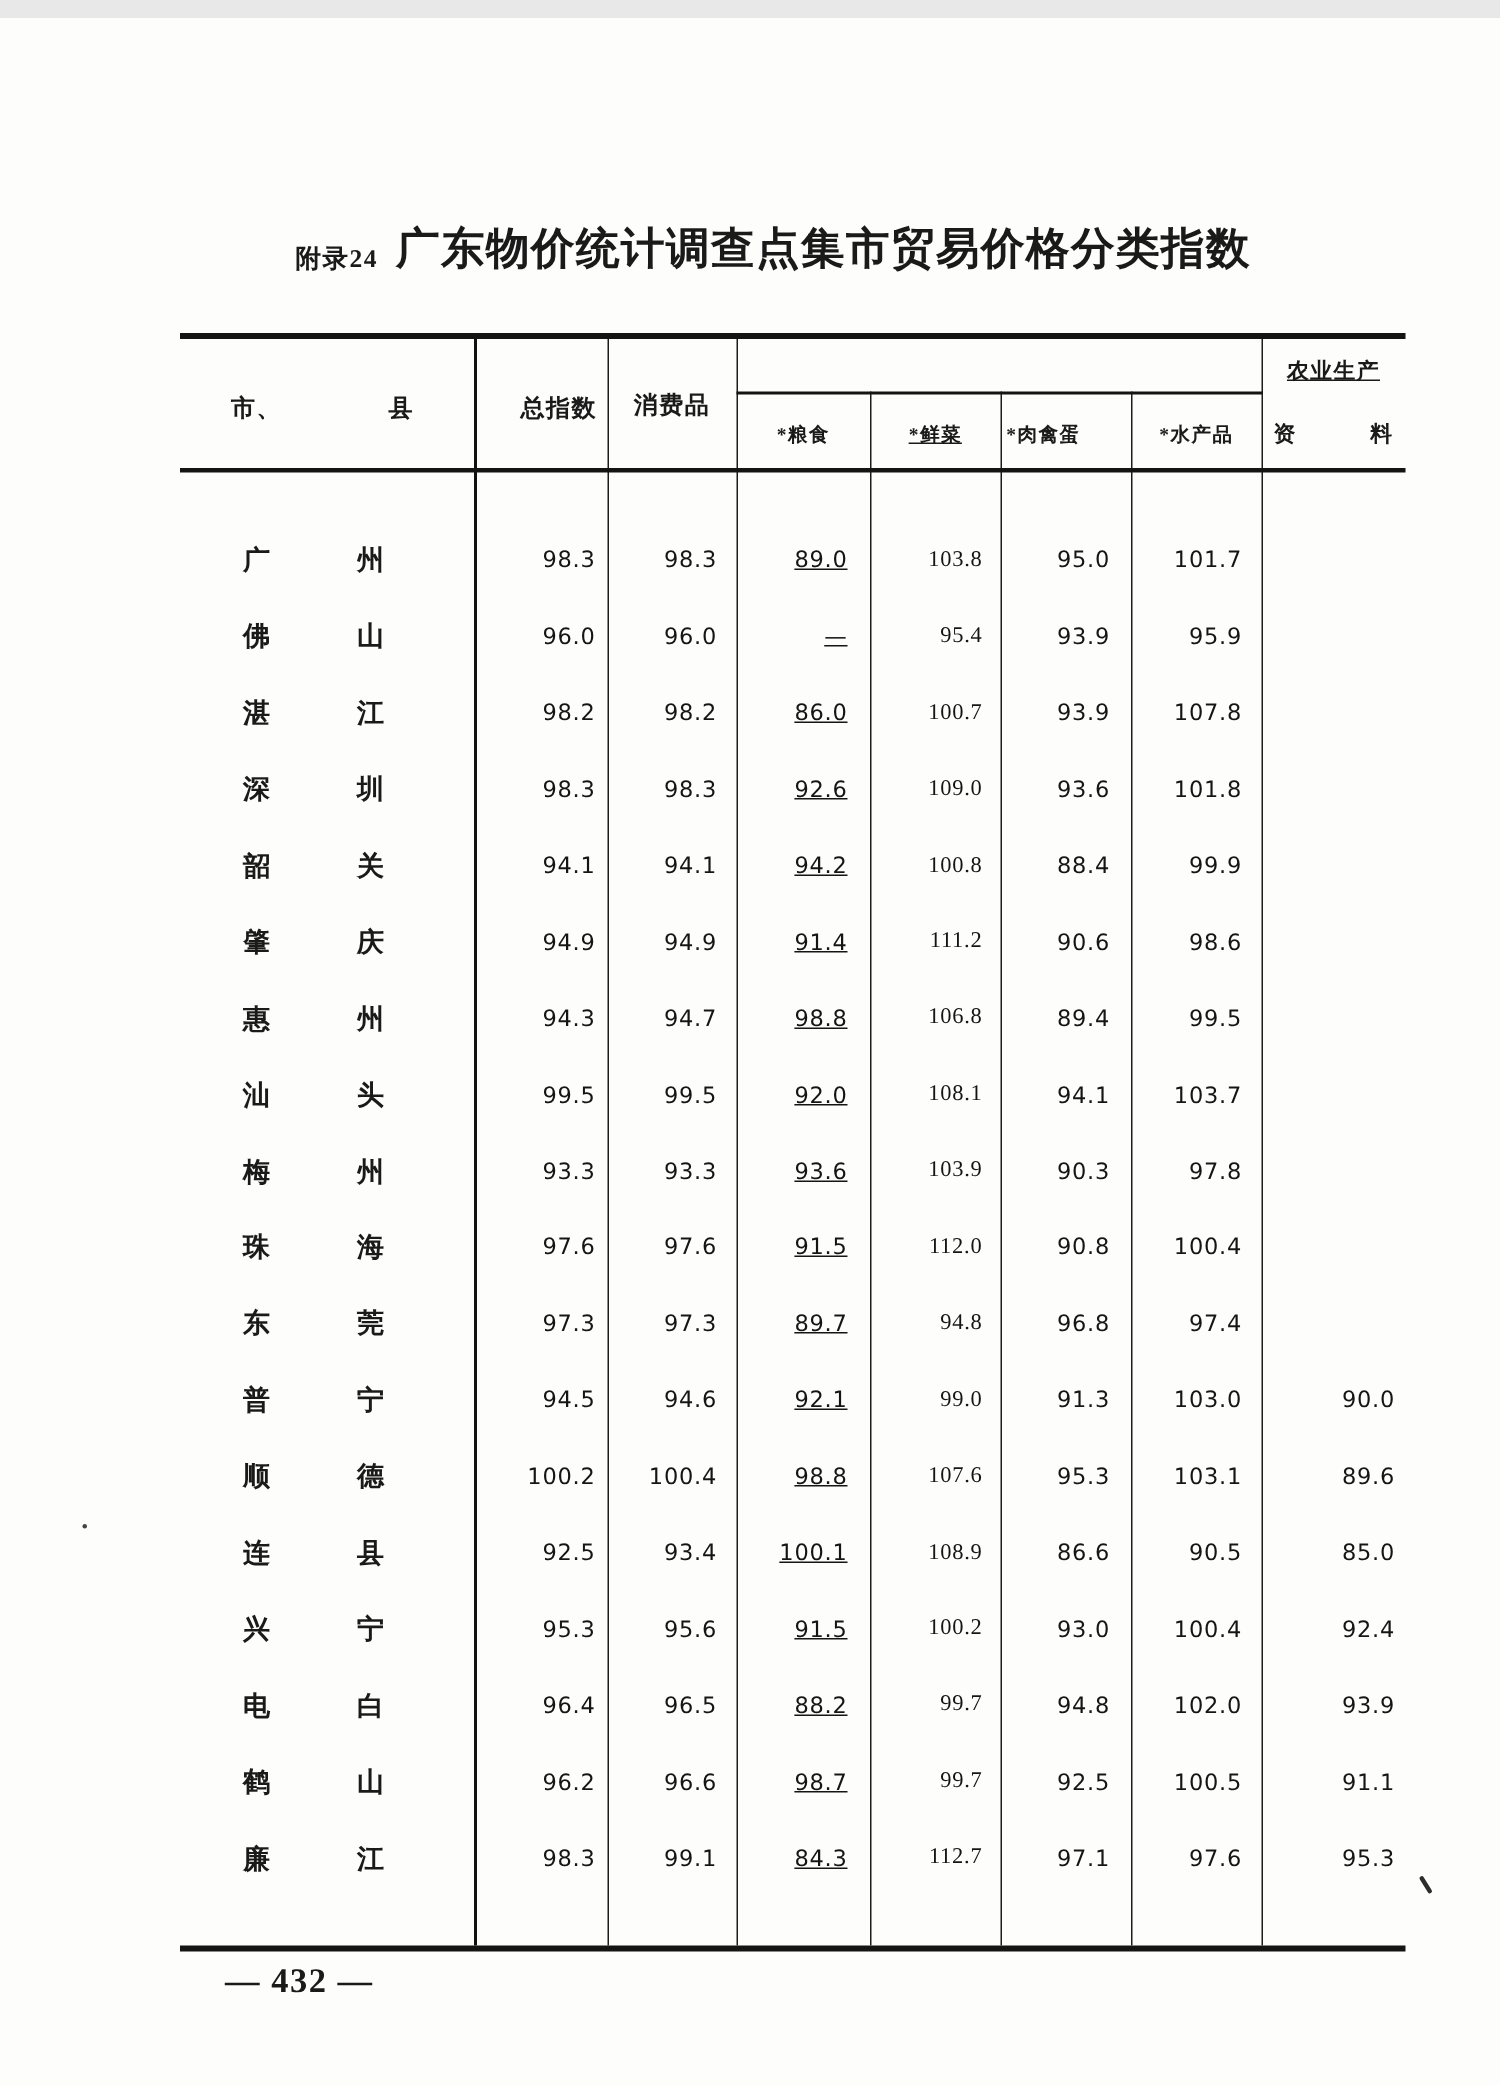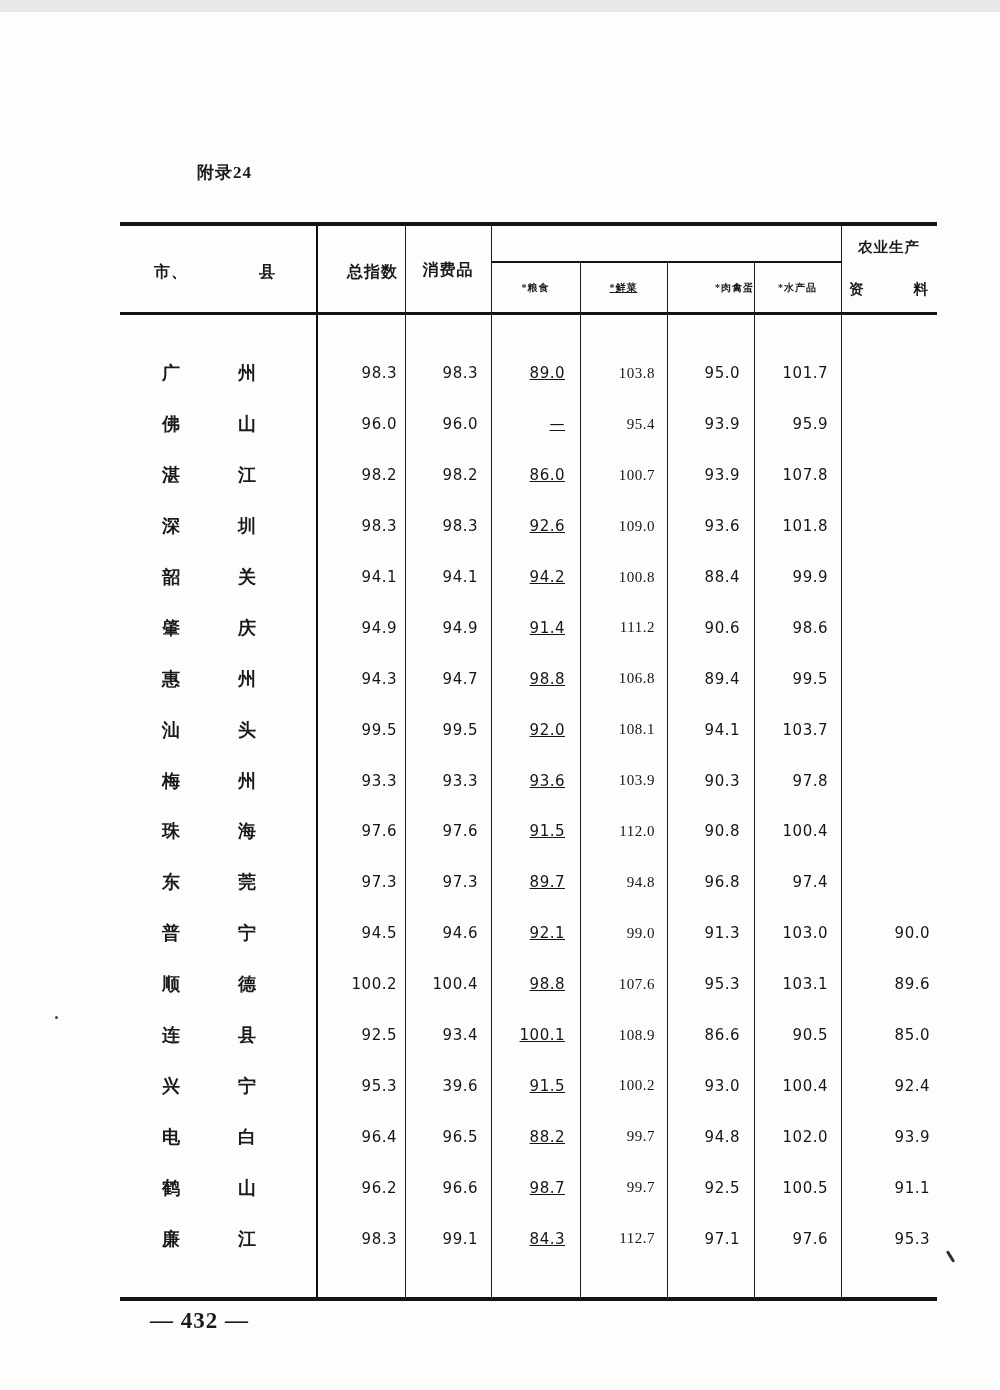--- a/index.html
+++ b/index.html
@@ -19,26 +19,26 @@
   .vl.partial{top:35px;}
   .subline{position:absolute;top:35px;left:371px;width:351px;height:2px;background:#141414;}
 
   
   .thead{position:absolute;left:0;right:0;top:0;height:86px;border-bottom:3px solid #141414;}
   .h{position:absolute;font-size:16px;font-weight:600;letter-spacing:1px;white-space:nowrap;}
   .h-city-l{left:34px;top:36px;}
   .h-city-r{left:139px;top:36px;}
   .h-total{left:208px;width:89px;top:36px;text-align:center;}
   .h-consumer{left:285px;width:86px;top:34px;text-align:center;}
-  .h-sub{font-size:10px;top:55px;text-align:center;}
+  .h-sub{font-size:13px;top:55px;text-align:center;}
   .h-s0{left:371px;width:89px;}
   .h-s1{left:460px;width:87px;text-decoration:underline;}
-  .h-s2{left:571px;width:87px;}
+  .h-s2{left:532px;width:87px;}
   .h-s3{left:634px;width:87px;}
-  .h-agri1{left:721px;width:96px;top:12px;text-align:center;font-size:14.5px;}
+  .h-agri1{left:721px;width:96px;top:12px;text-align:center;font-size:14.5px;text-decoration:underline;}
   .h-agri2{left:729px;width:80px;top:54px;display:flex;justify-content:space-between;font-size:14.5px;font-weight:600;}
 
   
   .tbody{position:absolute;left:0;right:0;top:89px;bottom:0;padding-top:33px;}
   .trow{display:flex;height:50.9px;align-items:center;}
   .city{width:196px;box-sizing:border-box;padding:0 60px 0 42px;display:flex;justify-content:space-between;
         font-size:18px;font-weight:600;}
   .val{box-sizing:border-box;text-align:right;font-family:"DejaVu Sans","Liberation Sans",sans-serif;
        font-size:15px;letter-spacing:0.5px;color:#151515;}
   .v0{width:89px;padding-right:8px;}
@@ -54,20 +54,21 @@
   .artifact{position:absolute;left:949px;top:1238px;width:3px;height:13px;background:#2d2d2d;
             transform:rotate(-32deg);border-radius:2px;}
   .speck{position:absolute;left:55px;top:1004px;width:3px;height:3px;background:#444;border-radius:50%;}
 </style>
 </head>
 <body>
 
 <div class="page">
 
   <div class="appendix">附录24</div>
+  <h1 class="title">广东物价统计调查点集市贸易价格分类指数</h1>
 
   <div class="tbl">
 
     <div class="vl thick" style="left:196px"></div>
     <div class="vl" style="left:285px"></div>
     <div class="vl" style="left:371px"></div>
     <div class="vl partial" style="left:460px"></div>
     <div class="vl partial" style="left:547px"></div>
     <div class="vl partial" style="left:634px"></div>
     <div class="vl" style="left:721px"></div>
@@ -271,21 +272,21 @@
           <div class="val v4">86.6</div>
           <div class="val v5">90.5</div>
           <div class="val v6">85.0</div>
         </div>
         <div class="trow">
           <div class="city">
             <span>兴</span>
             <span>宁</span>
           </div>
           <div class="val v0">95.3</div>
-          <div class="val v1">39.6</div>
+          <div class="val v1">95.6</div>
           <div class="val v2">91.5</div>
           <div class="val v3">100.2</div>
           <div class="val v4">93.0</div>
           <div class="val v5">100.4</div>
           <div class="val v6">92.4</div>
         </div>
         <div class="trow">
           <div class="city">
             <span>电</span>
             <span>白</span>

